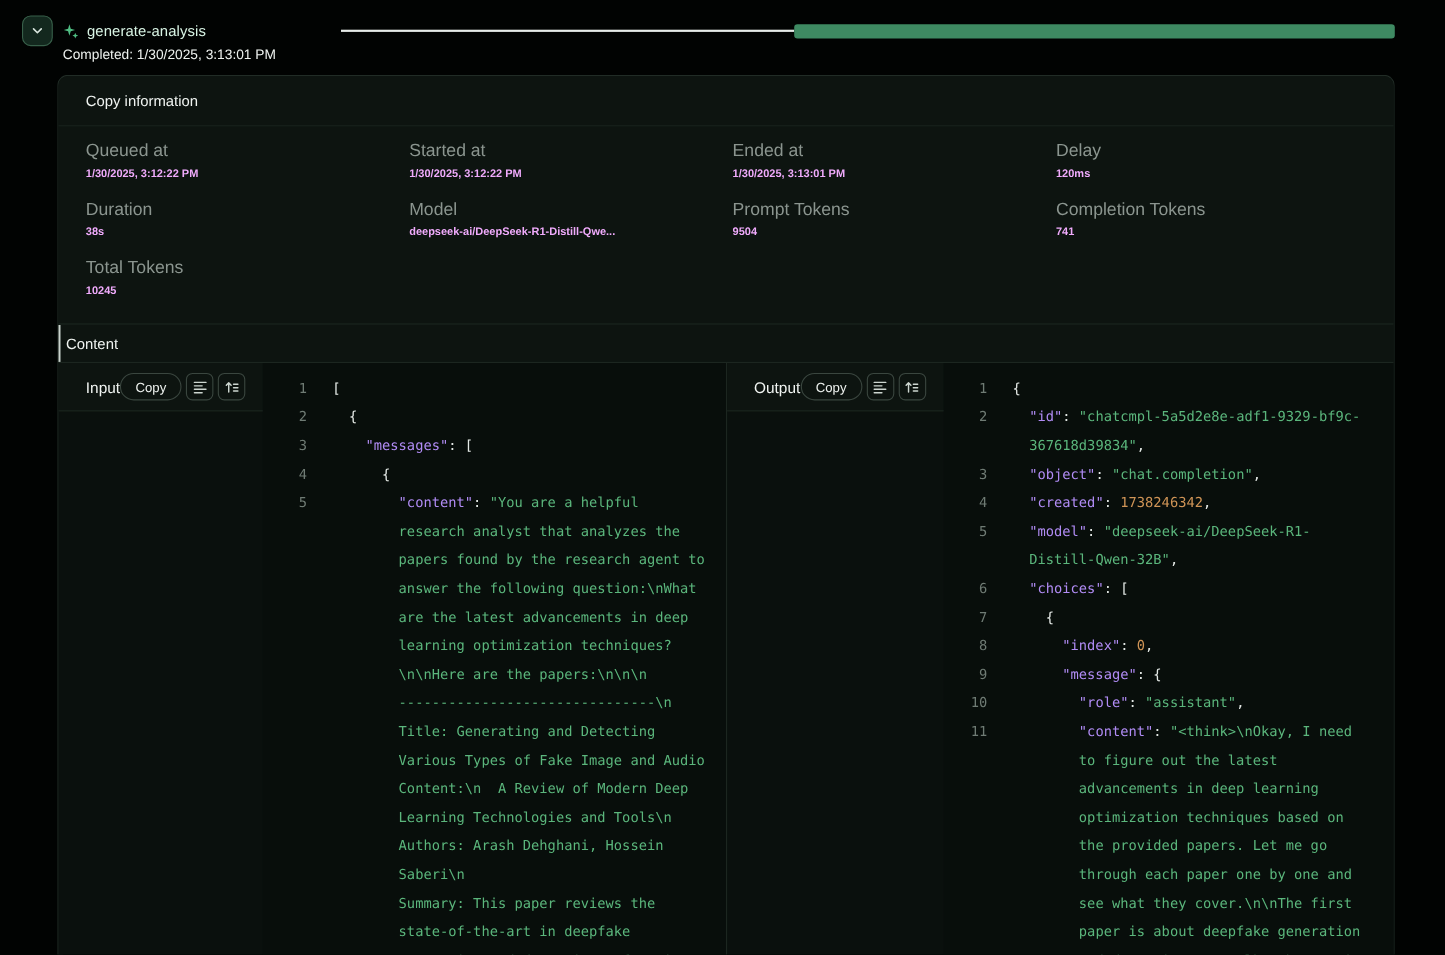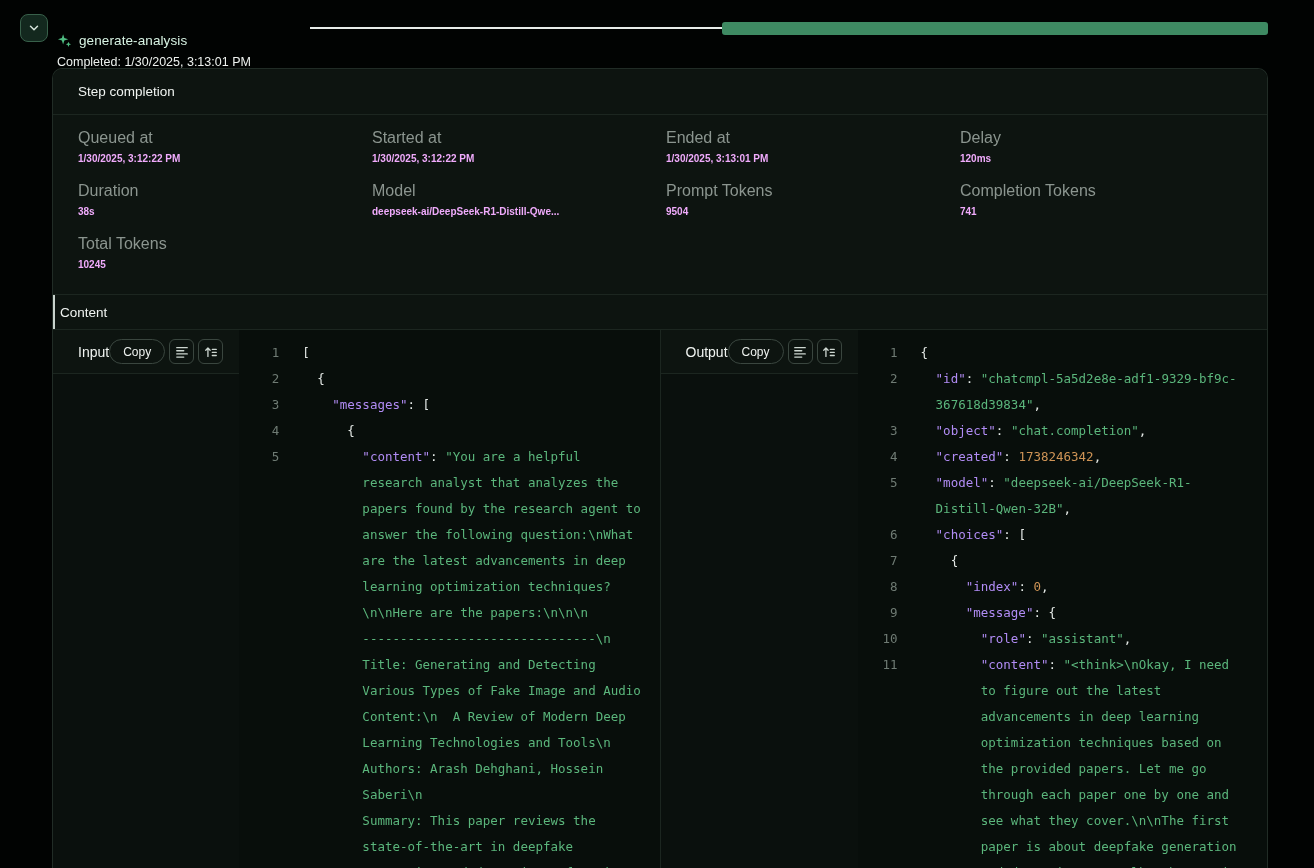--- a/index.html
+++ b/index.html
@@ -14,21 +14,21 @@
   }
 
   
   .run-header { display: flex; align-items: flex-start; padding: 14px 46px 0 20px; height: 68px; }
   .collapse-btn {
     width: 28px; height: 28px; flex-shrink: 0;
     border-radius: 8px; background: #13281e; border: 1px solid #38604a;
     display: flex; align-items: center; justify-content: center; cursor: pointer;
   }
   .collapse-btn svg { stroke: #d8e5dd; }
-  .title-block { margin-left: 9px; min-width: 253px; margin-top: 12px; }
+  .title-block { margin-left: 9px; min-width: 253px; }
   .title-row { display: flex; align-items: center; gap: 7px; height: 28px; }
   .sparkle { color: var(--sparkle-green, #4fbd82); display: inline-flex; }
   .run-title { font-size: 13.5px; font-weight: 500; color: var(--title-green, #d8f4e4); letter-spacing: .1px; }
   .run-status { font-size: 12.5px; color: #eef2ef; margin-top: 1px; }
   .timeline { flex: 1; height: 28px; display: flex; align-items: center; min-width: 0; }
   .timeline-line { width: 43%; height: 2px; background: #e7ece9; }
   .timeline-bar { flex: 1; height: 13px; border-radius: 3px; background: var(--accent-green, #3e8a62); }
 
   
   .main-panel {
@@ -114,21 +114,21 @@
     </div>
     <div class="timeline">
       <div class="timeline-line"></div>
       <div class="timeline-bar"></div>
     </div>
   </header>
 
   <main class="main-panel">
 
     <div class="section-header">
-      <span>Step completion</span>
+      <span>Copy information</span>
     </div>
 
     <div class="fields-grid">
         <div class="field">
           <div class="field-label">Queued at</div>
           <div class="field-value">1/30/2025, 3:12:22 PM</div>
         </div>
         <div class="field">
           <div class="field-label">Started at</div>
           <div class="field-value">1/30/2025, 3:12:22 PM</div>

